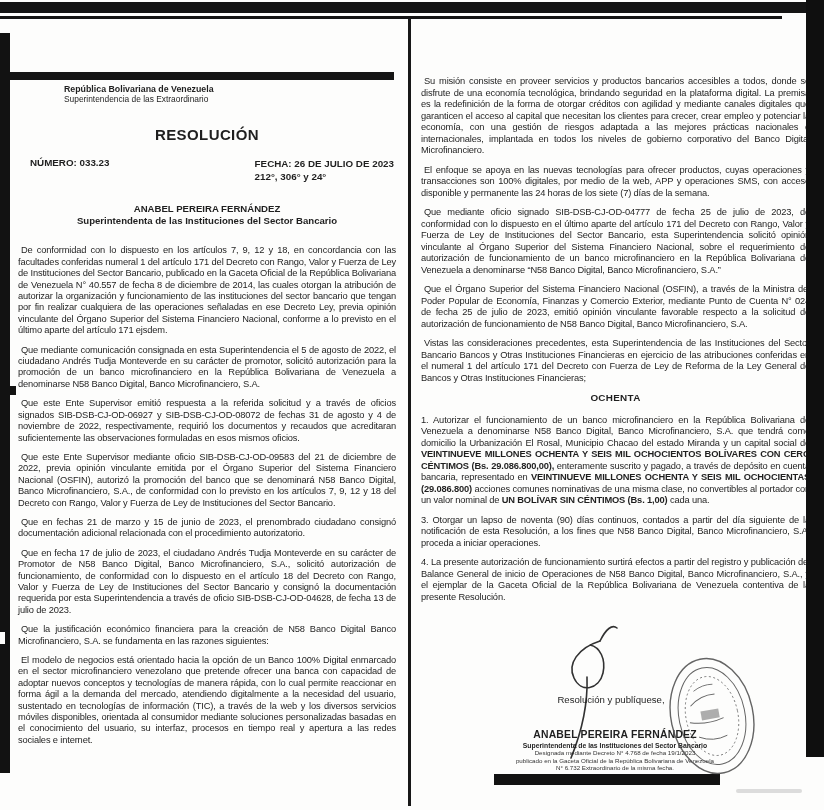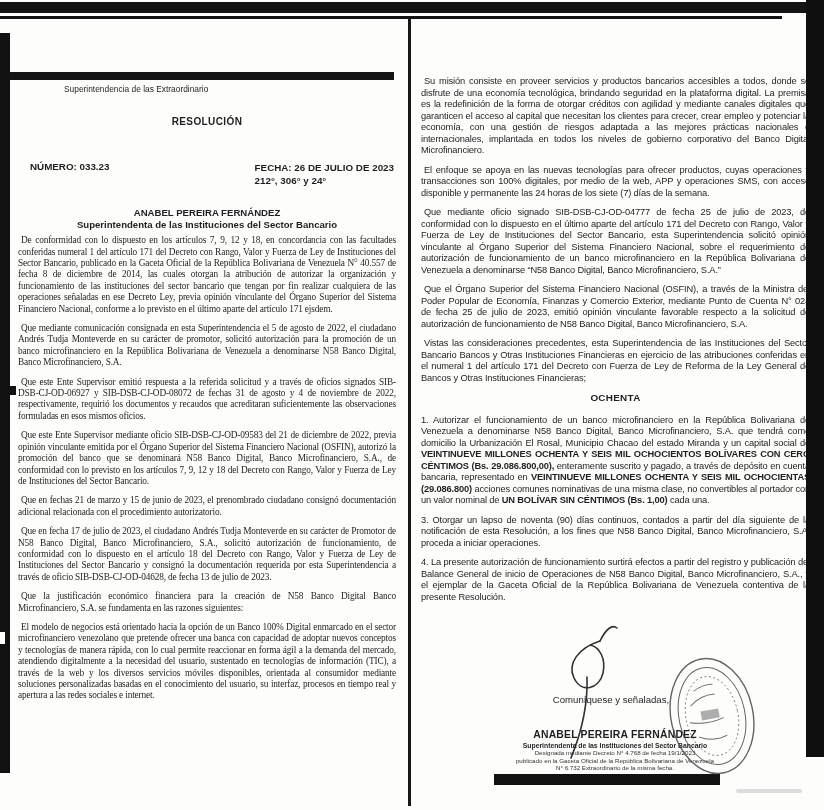--- a/index.html
+++ b/index.html
@@ -19,27 +19,27 @@
   .leftcol-bar{position:absolute;left:10px;top:72px;width:384px;height:8px;background:#151515;}
   .sig-bar{position:absolute;left:494px;top:774px;width:226px;height:11px;background:#121212;z-index:6;}
   .smudge1{position:absolute;left:736px;top:789px;width:66px;height:4px;background:#8a8a8a;opacity:.28;border-radius:2px;}
 
   
   .col-left{position:absolute;left:18px;top:84px;width:378px;}
   .col-right{position:absolute;left:421px;top:76px;width:389px;z-index:2;}
 
   .org-header{margin-left:46px;font-size:8.4px;line-height:10.2px;}
   .org-header .l1{font-weight:bold;font-size:8.8px;}
-  .res-title{text-align:center;font-weight:bold;font-size:10px;margin-top:22px;letter-spacing:.4px;}
-  .num-date{display:flex;justify-content:space-between;margin-top:34px;font-weight:bold;font-size:9.8px;}
+  .res-title{text-align:center;font-weight:bold;font-size:15px;margin-top:22px;letter-spacing:.4px;}
+  .num-date{display:flex;justify-content:space-between;margin-top:14px;font-weight:bold;font-size:9.8px;}
   .num-date .numero{padding-left:12px;}
   .fecha-block{text-align:left;line-height:13px;padding-right:2px;}
   .official{text-align:center;margin-top:20px;font-weight:bold;font-size:9.6px;line-height:11.5px;}
 
-  .body-text{margin-top:5px;font-size:9.3px;line-height:11.4px;letter-spacing:-0.15px;font-family:Liberation Serif, serif;}
+  .body-text{margin-top:19px;font-size:9.3px;line-height:11.4px;letter-spacing:-0.15px;}
   .rc-text{font-size:9.3px;line-height:11.5px;letter-spacing:-0.15px;}
   .para,.item{margin:0 0 8px;text-align:justify;}
   .para{text-indent:3px;}
   .intro{text-indent:3px;}
   .cheading{text-align:center;font-weight:bold;font-size:9.9px;margin:4px 0 11px;letter-spacing:.3px;}
   .b{font-weight:bold;}
 
   
   .closing{position:absolute;left:421px;top:694px;width:380px;text-align:center;font-size:9.6px;z-index:3;}
   .sig-block{position:absolute;left:455px;top:729px;width:320px;text-align:center;z-index:3;}
@@ -59,20 +59,21 @@
   <div class="strip-left"></div>
   <div class="strip-bump"></div>
   <div class="strip-notch"></div>
   <div class="divider"></div>
   <div class="leftcol-bar"></div>
   <div class="sig-bar"></div>
   <div class="smudge1"></div>
 
   <div class="col-left">
     <div class="org-header">
+      <div class="l1">República Bolivariana de Venezuela</div>
       <div>Superintendencia de las Extraordinario</div>
     </div>
 
     <div class="res-title">RESOLUCIÓN</div>
 
     <div class="num-date">
       <div class="numero">NÚMERO: 033.23</div>
       <div class="fecha-block">
         <div>FECHA: 26 DE JULIO DE 2023</div>
         <div>212°, 306° y 24°</div>
@@ -107,21 +108,21 @@
         <p class="para"><span>Vistas las consideraciones precedentes, esta Superintendencia de las Instituciones del Sector Bancario  Bancos y Otras Instituciones Financieras en ejercicio de las atribuciones conferidas en el numeral 1 del artículo 171 del Decreto con Fuerza de Ley de Reforma de la Ley General de Bancos y Otras Instituciones Financieras;</span></p>
       </div>
     <div class="cheading">OCHENTA</div>
     <div>
         <p class="item"><span>1. Autorizar el funcionamiento de un banco microfinanciero en la República Bolivariana de Venezuela a denominarse N58 Banco Digital, Banco Microfinanciero, S.A. que tendrá como domicilio la Urbanización El Rosal, Municipio Chacao del estado Miranda y un capital social de </span><span class="b">VEINTINUEVE MILLONES OCHENTA Y SEIS MIL OCHOCIENTOS BOLÍVARES CON CERO CÉNTIMOS (Bs. 29.086.800,00),</span><span> enteramente suscrito y pagado, a través de depósito en cuenta bancaria, representado en </span><span class="b">VEINTINUEVE MILLONES OCHENTA Y SEIS MIL OCHOCIENTAS (29.086.800)</span><span> acciones comunes nominativas de una misma clase, no convertibles al portador con un valor nominal de </span><span class="b">UN BOLÍVAR SIN CÉNTIMOS (Bs. 1,00)</span><span> cada una.</span></p>
         <p class="item"><span>3. Otorgar un lapso de noventa (90) días continuos, contados a partir del día siguiente de la notificación de esta Resolución, a los fines que N58 Banco Digital, Banco Microfinanciero, S.A. proceda a iniciar operaciones.</span></p>
         <p class="item"><span>4. La presente autorización de funcionamiento surtirá efectos a partir del registro y publicación del Balance General de inicio de Operaciones de N58 Banco Digital, Banco Microfinanciero, S.A., y el ejemplar de la Gaceta Oficial de la República Bolivariana de Venezuela contentiva de la presente Resolución.</span></p>
       </div>
   </div>
 
-  <div class="closing">Comuníquese y señaladas,</div>
+  <div class="closing">Resolución y publíquese,</div>
 
   <div class="sig-block">
     <div class="sig-name">ANABEL PEREIRA FERNÁNDEZ</div>
     <div class="sig-title">Superintendenta de las Instituciones del Sector Bancario</div>
     <div class="sig-small">Designada mediante Decreto N° 4.768  de fecha 19/1/2023</div>
     <div class="sig-small">publicado en la Gaceta Oficial de la República Bolivariana de Venezuela</div>
     <div class="sig-small">N° 6.732 Extraordinario de la misma fecha.</div>
   </div>
 
   <svg class="overlay" style="left:540px;top:615px;" width="120" height="150" viewBox="0 0 120 150">

